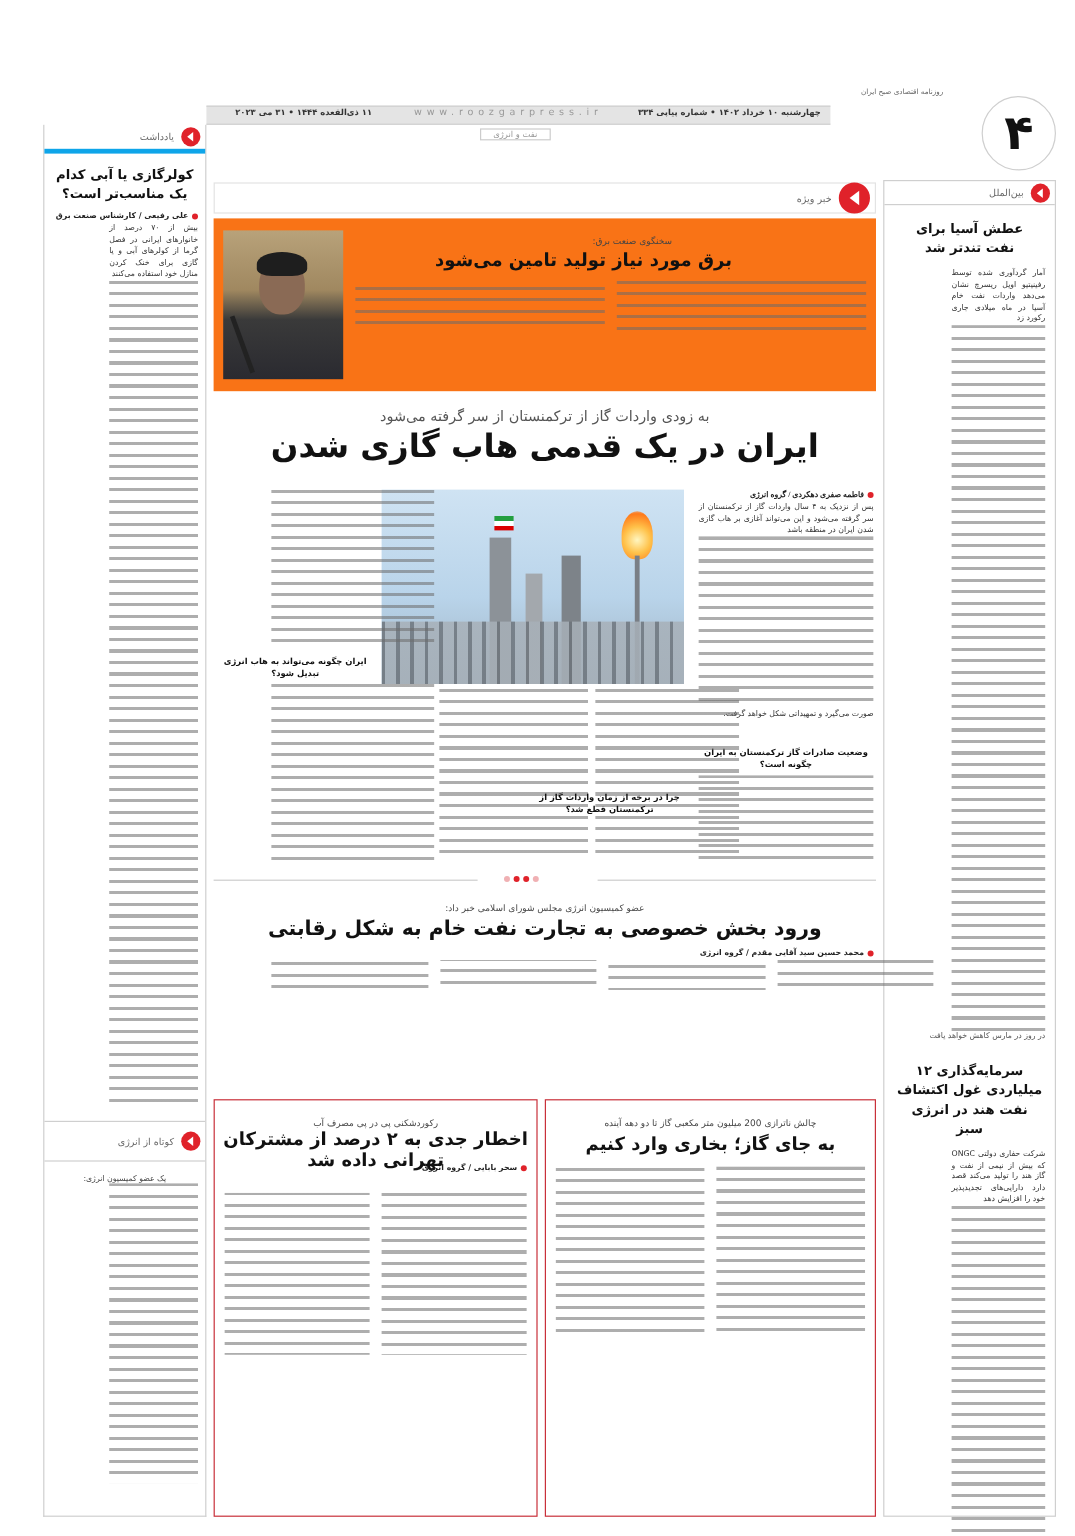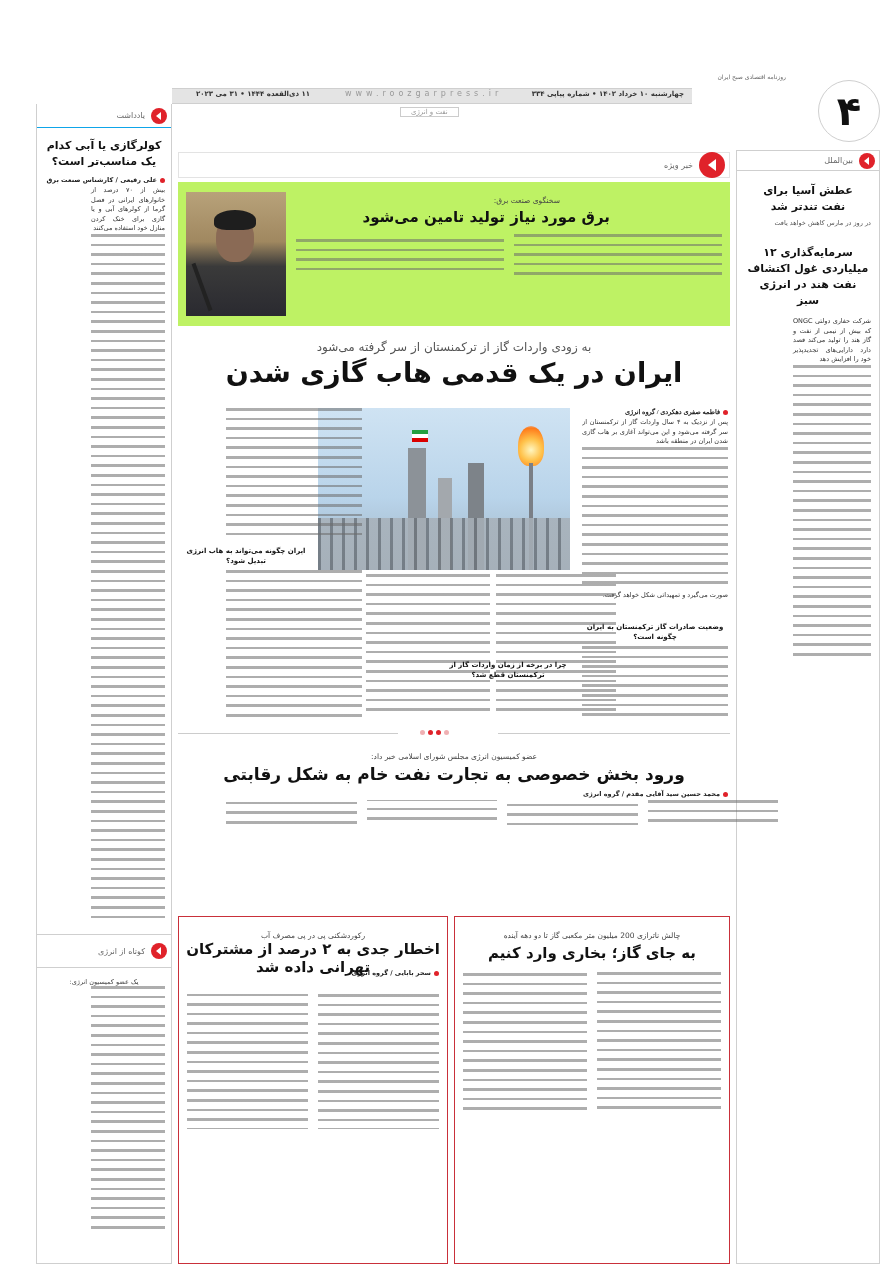--- a/index.html
+++ b/index.html
@@ -30,21 +30,21 @@
   <div class="abs" style="right:110px;top:73px;font-size:6px;color:#666;">روزنامه اقتصادی صبح ایران</div>
 
   <div class="abs" style="left:172px;top:88px;width:520px;height:16px;background:#e4e4e4;border-top:1px solid #cfcfcf;border-bottom:1px solid #cfcfcf;"></div>
   <div class="abs" style="right:212px;top:90px;font-size:7px;font-weight:bold;color:#333;">چهارشنبه ۱۰ خرداد ۱۴۰۲ • شماره پیاپی ۳۳۴</div>
   <div class="abs" style="left:345px;top:89px;font-size:8px;color:#999;letter-spacing:4px;direction:ltr;">www.roozgarpress.ir</div>
   <div class="abs" style="left:196px;top:90px;font-size:7px;font-weight:bold;color:#333;">۱۱ ذی‌القعده ۱۴۴۴ • ۳۱ می ۲۰۲۳</div>
   <div class="abs" style="left:400px;top:107px;font-size:7px;color:#999;border:1px solid #ccc;padding:0 10px;">نفت و انرژی</div>
 </div>
 
 <div class="abs" style="left:36px;top:104px;width:136px;height:1160px;border:1px solid #cfcfcf;border-top:none;">
-  <div style="height:24px;border-bottom:1px solid #0ea5e9;display:flex;align-items:center;gap:6px;padding-right:4px;">
+  <div style="height:24px;border-bottom:4px solid #0ea5e9;display:flex;align-items:center;gap:6px;padding-right:4px;">
     <span class="red-dot"></span>
     <span class="sec-label">یادداشت</span>
   </div>
   <div class="headline" style="font-size:11px;line-height:16px;margin:10px 6px 6px;">کولرگازی یا آبی کدام یک مناسب‌تر است؟</div>
   <div style="font-size:6.5px;font-weight:bold;padding:0 6px;display:flex;gap:3px;align-items:center;">
     <span style="width:5px;height:5px;background:#e0222a;border-radius:50%;display:inline-block;"></span>
     <span>علی رفیعی / کارشناس صنعت برق</span>
   </div>
   <div class="body-text" style="padding:2px 6px;height:736px;">
     <span style="display:block;">بیش از ۷۰ درصد از خانوارهای ایرانی در فصل گرما از کولرهای آبی و یا گازی برای خنک کردن منازل خود استفاده می‌کنند</span>
@@ -59,33 +59,37 @@
       <span class="filler"></span>
     </div>
 </div>
 
 <div class="abs" style="left:736px;top:150px;width:144px;height:1114px;border:1px solid #cfcfcf;">
   <div style="height:20px;border-bottom:1px solid #cfcfcf;display:flex;align-items:center;gap:6px;padding-right:4px;">
     <span class="red-dot"></span>
     <span class="sec-label">بین‌الملل</span>
   </div>
   <div class="headline" style="font-size:11px;line-height:16px;margin:12px 14px 8px;">عطش آسیا برای نفت تندتر شد</div>
+  <div class="body-text" style="padding:0 8px;height:640px;">
+    <span style="display:block;">آمار گردآوری شده توسط رفینیتیو اویل ریسرچ نشان می‌دهد واردات نفت خام آسیا در ماه میلادی جاری رکورد زد</span>
+    <span class="filler"></span>
+  </div>
   <div style="font-size:6.5px;color:#555;padding:0 8px;margin-top:-4px;">در روز در مارس کاهش خواهد یافت</div>
   <div class="headline" style="font-size:11px;line-height:16px;margin:18px 10px 8px;">سرمایه‌گذاری ۱۲ میلیاردی غول اکتشاف نفت هند در انرژی سبز</div>
   <div class="body-text" style="padding:0 8px;height:340px;">
     <span style="display:block;">شرکت حفاری دولتی ONGC که بیش از نیمی از نفت و گاز هند را تولید می‌کند قصد دارد دارایی‌های تجدیدپذیر خود را افزایش دهد</span>
     <span class="filler"></span>
   </div>
 </div>
 
 <div class="abs" style="left:178px;top:152px;width:552px;height:26px;border:1px solid #e3e3e3;display:flex;align-items:center;gap:6px;padding-right:4px;">
   <span class="red-dot big"></span>
   <span class="sec-label">خبر ویژه</span>
 </div>
-<div class="abs" style="left:178px;top:182px;width:552px;height:144px;background:#bef264;">
+<div class="abs" style="left:178px;top:182px;width:552px;height:144px;background:#f97316;">
   <div class="abs" style="left:8px;top:10px;width:100px;height:124px;background:linear-gradient(180deg,#b8a27a 0%,#a08860 40%,#3a3a3a 60%,#2a2a30 100%);overflow:hidden;">
     <div style="position:absolute;left:30px;top:24px;width:38px;height:46px;border-radius:45%;background:#8a6a55;"></div>
     <div style="position:absolute;left:28px;top:18px;width:42px;height:20px;border-radius:50% 50% 30% 30%;background:#1e1e1e;"></div>
     <div style="position:absolute;left:14px;top:70px;width:4px;height:50px;background:#222;transform:rotate(-20deg);"></div>
   </div>
   <div class="kicker" style="position:absolute;right:170px;top:14px;font-size:7.5px;">سخنگوی صنعت برق:</div>
   <div class="headline" style="position:absolute;right:120px;top:26px;font-size:15px;">برق مورد نیاز تولید تامین می‌شود</div>
   <div class="body-text" style="position:absolute;right:8px;top:52px;width:426px;height:86px;column-count:2;column-gap:10px;">
     <span class="filler"></span>
   </div>

